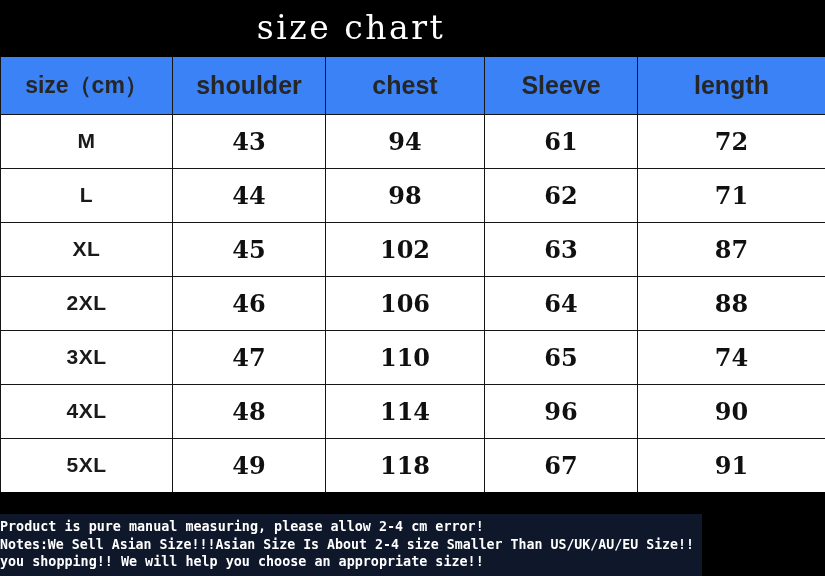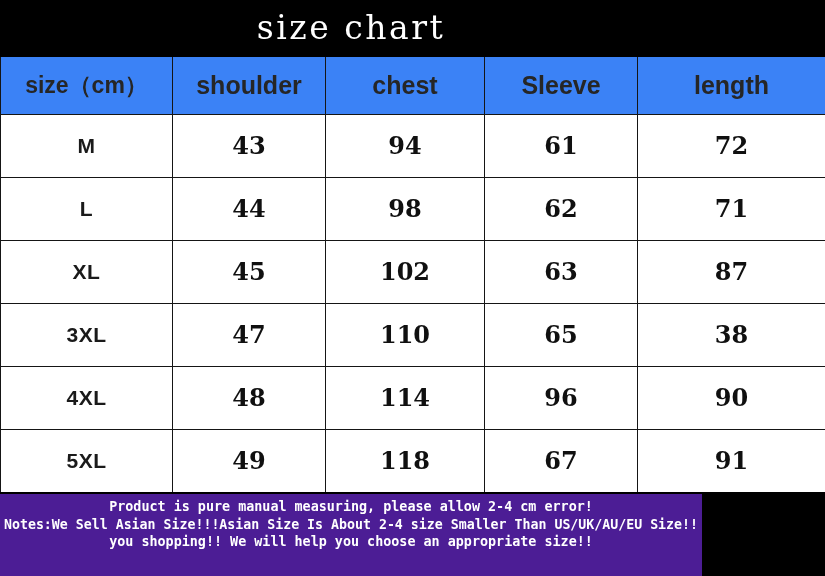--- a/index.html
+++ b/index.html
@@ -85,29 +85,29 @@
     font-family:"DejaVu Serif", "Liberation Serif", serif;
     font-weight:bold;
     font-size:24px;
     color:#101010;
   }
   tbody tr:last-child td { border-bottom:none;margin-top:21px; }
 
   
   .footer {
     flex:1 1 auto;
-    background:#4c1d95;
+    background:#0f172a;
     color:#ffffff;
     font-family:"DejaVu Sans Mono", "Liberation Mono", monospace;
     font-weight:bold;
     font-size:13.2px;
     line-height:17.5px;
-    text-align:center;
     padding-top:4px;
     letter-spacing:0px;
+    margin-top:20px;
   }
   .footer .note-line {
     display:block;
     white-space:nowrap;
   }
   .footer .note-line.l0 { font-size:13.4px; }
   .footer .note-line.l1 { font-size:13.25px; }
   .footer .note-line.l2 { font-size:13.25px; }
   .footer .note-line.l3 { font-size:13.4px; }
 </style>
@@ -154,25 +154,32 @@
           <td class="num-cell">71</td>
         </tr>
         <tr>
           <td class="size-cell">XL</td>
           <td class="num-cell">45</td>
           <td class="num-cell">102</td>
           <td class="num-cell">63</td>
           <td class="num-cell">87</td>
         </tr>
         <tr>
+          <td class="size-cell">2XL</td>
+          <td class="num-cell">46</td>
+          <td class="num-cell">106</td>
+          <td class="num-cell">64</td>
+          <td class="num-cell">88</td>
+        </tr>
+        <tr>
           <td class="size-cell">3XL</td>
           <td class="num-cell">47</td>
           <td class="num-cell">110</td>
           <td class="num-cell">65</td>
-          <td class="num-cell">38</td>
+          <td class="num-cell">74</td>
         </tr>
         <tr>
           <td class="size-cell">4XL</td>
           <td class="num-cell">48</td>
           <td class="num-cell">114</td>
           <td class="num-cell">96</td>
           <td class="num-cell">90</td>
         </tr>
         <tr>
           <td class="size-cell">5XL</td>

